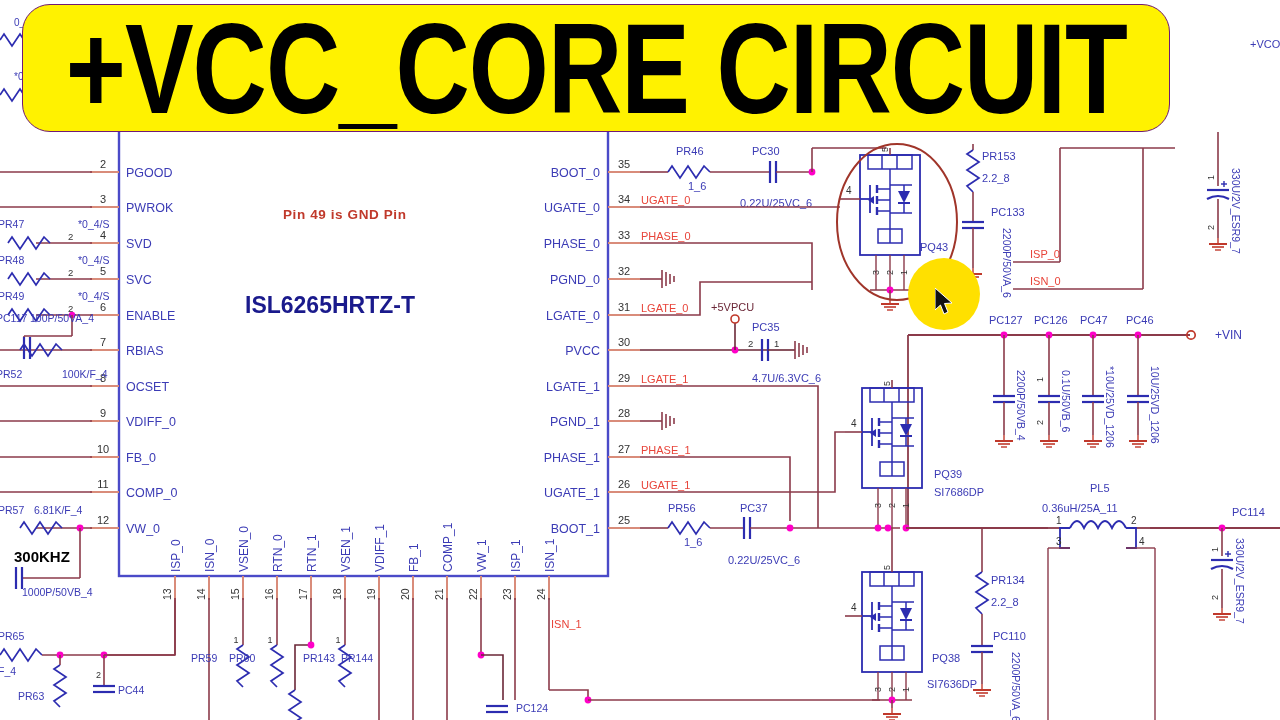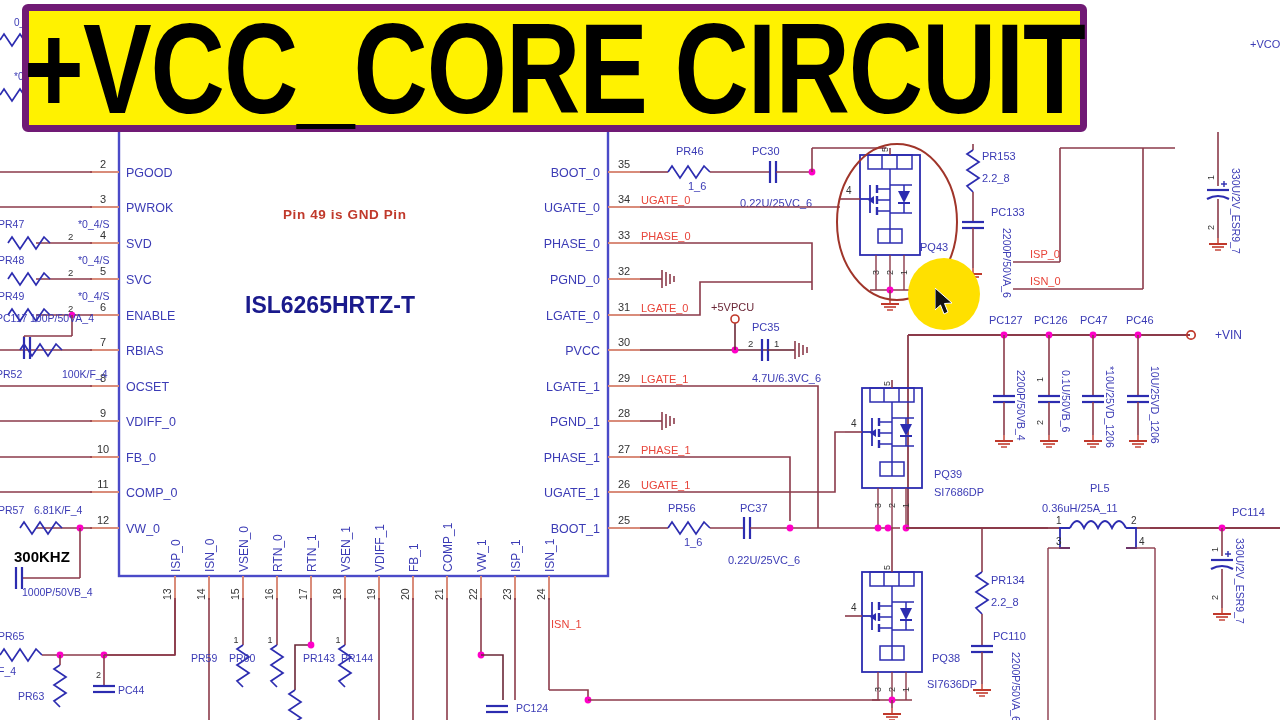--- a/index.html
+++ b/index.html
@@ -11,24 +11,24 @@
     overflow:hidden;
     position:relative;
   }
   #stage { position:absolute; left:0; top:0; width:1280px; height:720px; }
   svg.sheet { position:absolute; left:0; top:0; width:1280px; height:720px; }
 
   
   .banner {
     position:absolute;
     left:22px; top:4px;
-    width:1065px; height:128px;
+    width:1148px; height:128px;
     background:#FFF200;
-    border-radius:6px;
-    border:7px solid #701a75;
+    border-radius:28px;
+    border:1px solid #701a75;
     display:flex; align-items:center; justify-content:center;
     overflow:visible;
     z-index:40;
   }
   .banner-text {
     font-family:"Liberation Sans", sans-serif;
     font-weight:bold;
     font-size:105px;
     line-height:105px;
     color:#000;

